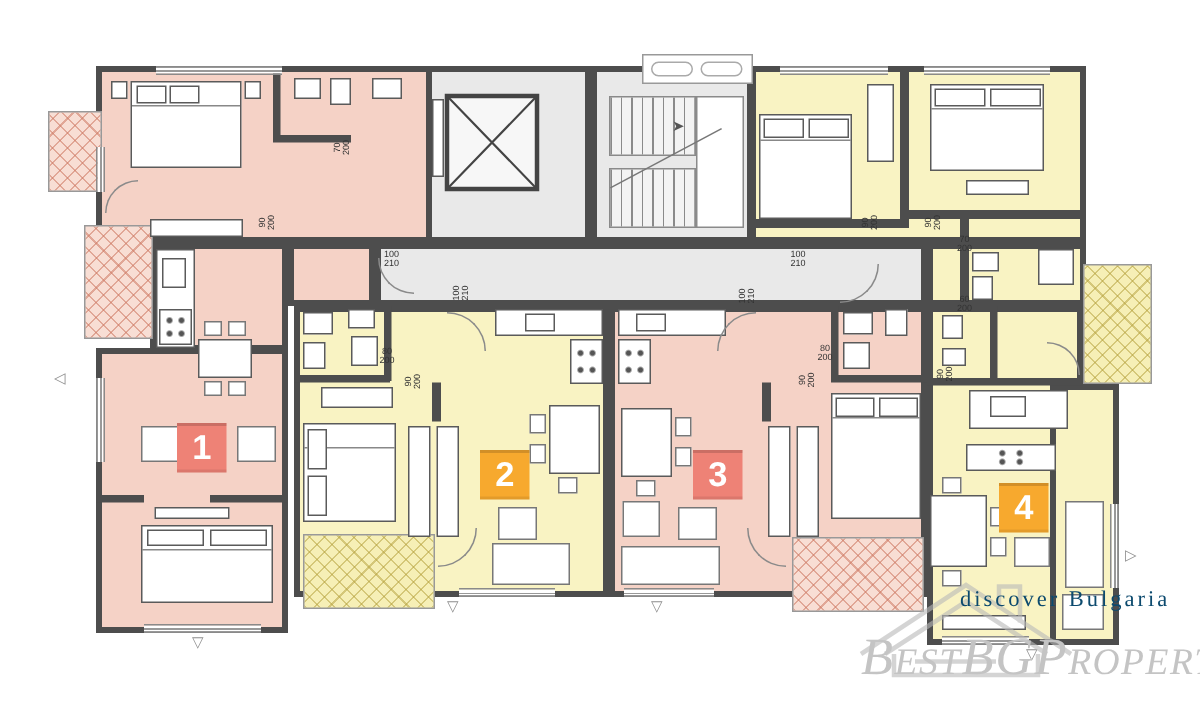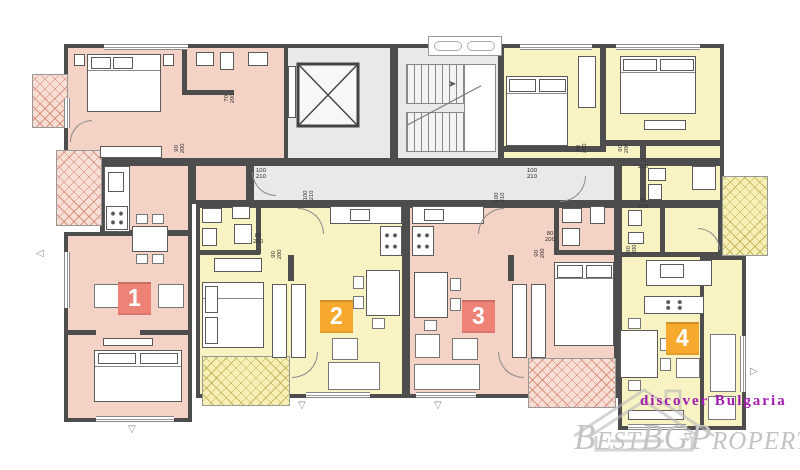--- a/index.html
+++ b/index.html
@@ -34,21 +34,21 @@
     color:#fff;font-weight:bold;font-size:23px;z-index:25;box-shadow:0 2px 0 rgba(0,0,0,.15) inset, 0 -2px 0 rgba(0,0,0,.08) inset;}
   .arc{position:absolute;box-sizing:border-box;z-index:12;}
   .arc.tl{border-top:1px solid #8a8a8a;border-left:1px solid #8a8a8a;border-top-left-radius:100%;}
   .arc.tr{border-top:1px solid #8a8a8a;border-right:1px solid #8a8a8a;border-top-right-radius:100%;}
   .arc.bl{border-bottom:1px solid #8a8a8a;border-left:1px solid #8a8a8a;border-bottom-left-radius:100%;}
   .arc.br{border-bottom:1px solid #8a8a8a;border-right:1px solid #8a8a8a;border-bottom-right-radius:100%;}
   .tri{position:absolute;color:#8f8f8f;font-size:10px;line-height:1;z-index:5;}
   .flight{position:absolute;box-sizing:border-box;background-image:repeating-linear-gradient(90deg,#8a8a8a 0 1px,transparent 1px 7px);border:1px solid #8a8a8a;background-color:#f3f3f3;}
   #wm-brand{position:absolute;font-family:"Liberation Serif",serif;font-style:italic;font-variant:small-caps;
     font-size:35px;letter-spacing:1px;color:#c4c4c4;white-space:nowrap;z-index:40;}
-  #wm-tag{position:absolute;font-family:"Liberation Serif",serif;font-size:15px;letter-spacing:2px;color:#a21caf;white-space:nowrap;z-index:40;font-weight:bold;}
+  #wm-tag{position:absolute;font-family:"Liberation Serif",serif;font-size:15px;letter-spacing:2px;color:#0c4a6e;white-space:nowrap;z-index:40;}
   .z20{z-index:20;} .z15{z-index:15;} .z10{z-index:10;}
 </style>
 </head>
 <body>
 
 <div id="canvas">
 
   <div class="room" style="left: 64px; top: 44px; width: 226px; height: 118px; background-color: rgb(245, 210, 198);"></div>
   <div class="room" style="left: 100px; top: 162px; width: 92px; height: 72px; background-color: rgb(245, 210, 198);"></div>
   <div class="room" style="left: 64px; top: 232px; width: 128px; height: 190px; background-color: rgb(245, 210, 198);"></div>

